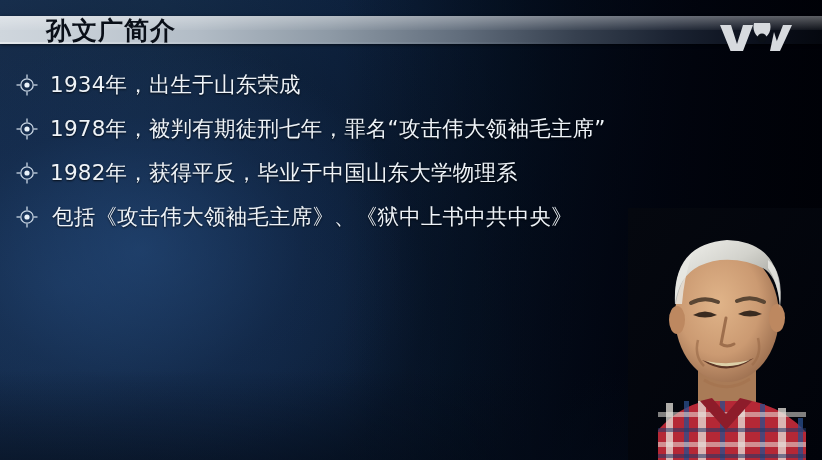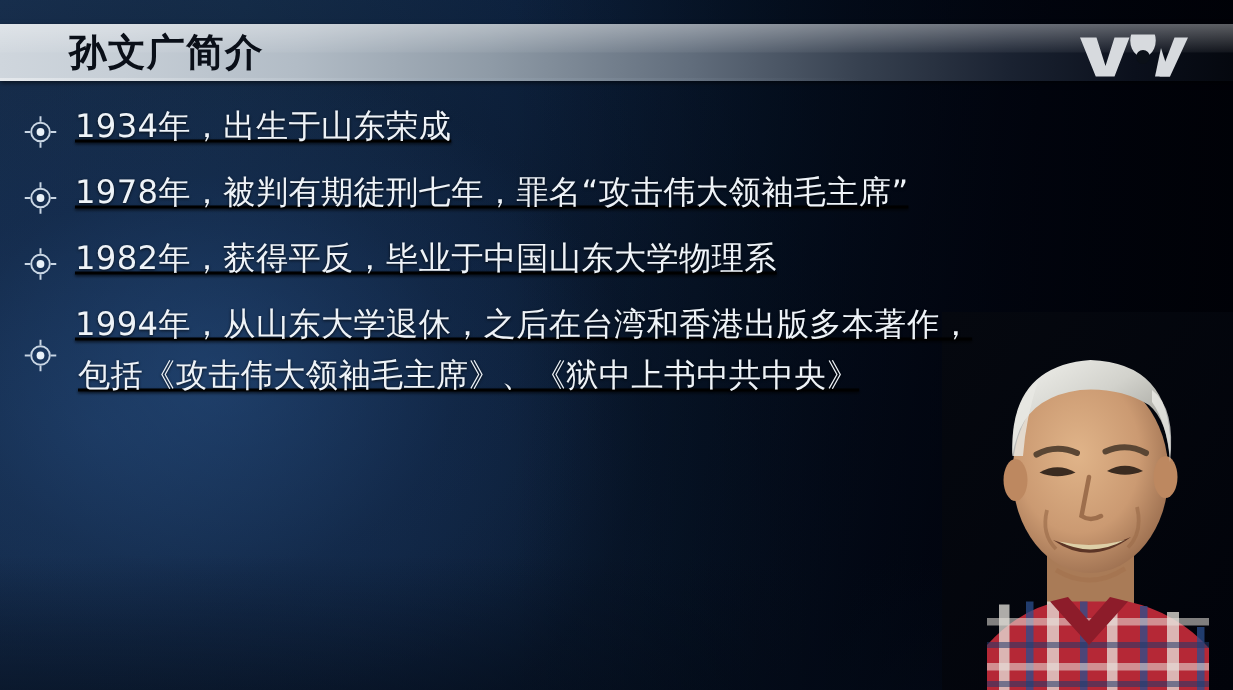--- a/index.html
+++ b/index.html
@@ -49,21 +49,21 @@
     background: linear-gradient(180deg, rgba(0,0,0,0) 0%, rgba(3,10,22,0.55) 100%);
     pointer-events: none;
   }
 
   
   .title-bar {
     position: absolute;
     left: 0;
     top: 16px;
     width: 822px;
-    height: 38px;
+    height: 28px;
     background: linear-gradient(90deg,
         #cfd6dd 0%,
         #c6ced6 10%,
         #b2bcc6 24%,
         #8e9aa6 40%,
         #616d7c 56%,
         #36404f 70%,
         #1a2231 82%,
         #0b101c 92%,
         #05080f 100%);
@@ -116,24 +116,23 @@
   
   .bullet-list {
     position: absolute;
     left: 0;
     top: 68px;
     width: 700px;
     z-index: 3;
   }
   .bullet-item {
     display: flex;
-    align-items: center;
+    align-items: flex-start;
     margin-bottom: 10px;
     padding-left: 16px;
-    text-decoration: underline;
   }
   .bullet-icon {
     flex: 0 0 auto;
     width: 22px;
     height: 22px;
     margin-top: 6px;
     margin-right: 12px;
   }
   .bullet-icon svg { display: block; }
 
@@ -248,21 +247,20 @@
         <svg width="22" height="22" viewBox="0 0 22 22" aria-hidden="true">
           <circle cx="11" cy="11" r="6.2" fill="none" stroke="#c9d6e4" stroke-width="1.3"></circle>
           <circle cx="11" cy="11" r="2.6" fill="#e9f1f8"></circle>
           <line x1="11" y1="0.5" x2="11" y2="4.2" stroke="#c9d6e4" stroke-width="1.3"></line>
           <line x1="11" y1="17.8" x2="11" y2="21.5" stroke="#c9d6e4" stroke-width="1.3"></line>
           <line x1="0.5" y1="11" x2="4.2" y2="11" stroke="#c9d6e4" stroke-width="1.3"></line>
           <line x1="17.8" y1="11" x2="21.5" y2="11" stroke="#c9d6e4" stroke-width="1.3"></line>
         </svg>
       </span>
       <span class="bullet-body">
-        <div class="bullet-line">1994年，从山东大学退休，之后在台湾和香港出版多本著作，</div>
         <div class="bullet-line cont">包括《攻击伟大领袖毛主席》、《狱中上书中共中央》</div>
       </span>
     </div>
 
   </div>
 
   <div class="portrait">
     <svg width="194" height="252" viewBox="0 0 194 252" aria-hidden="true">
       <defs>
         <radialGradient id="faceGrad" cx="42%" cy="40%" r="72%">

